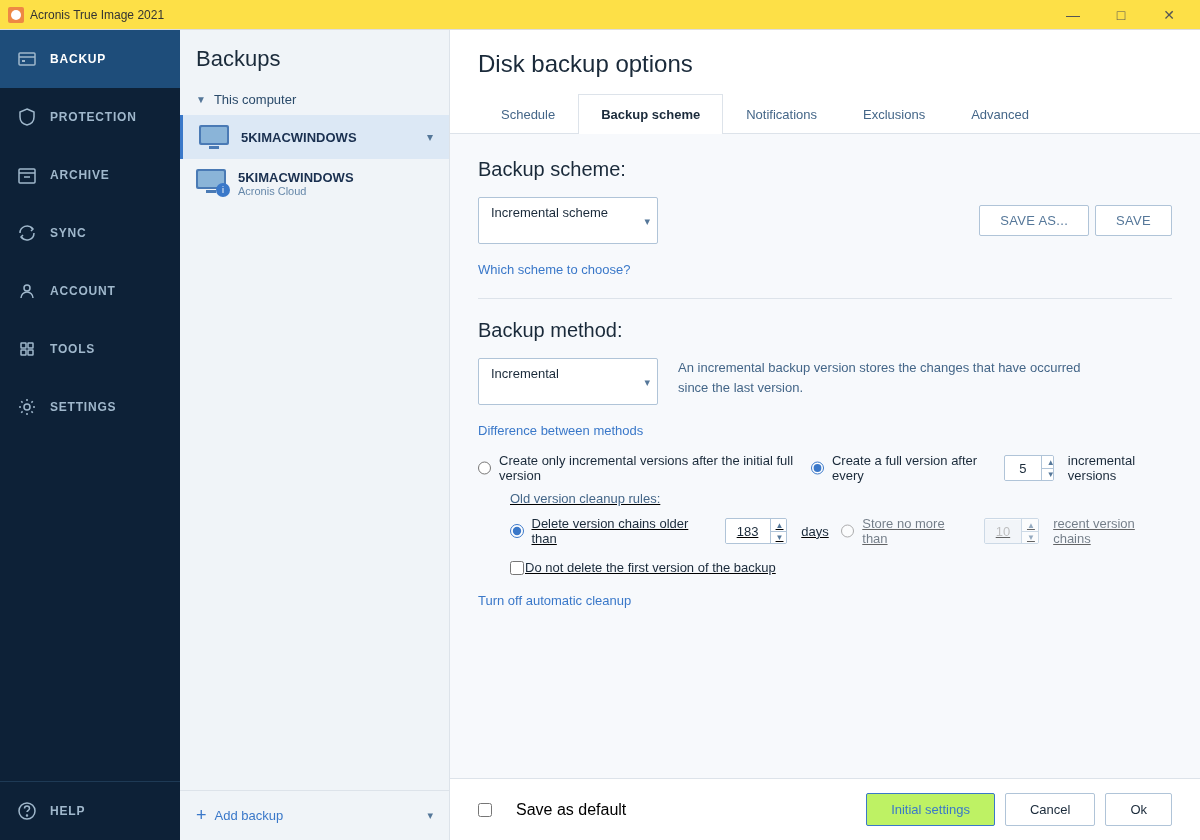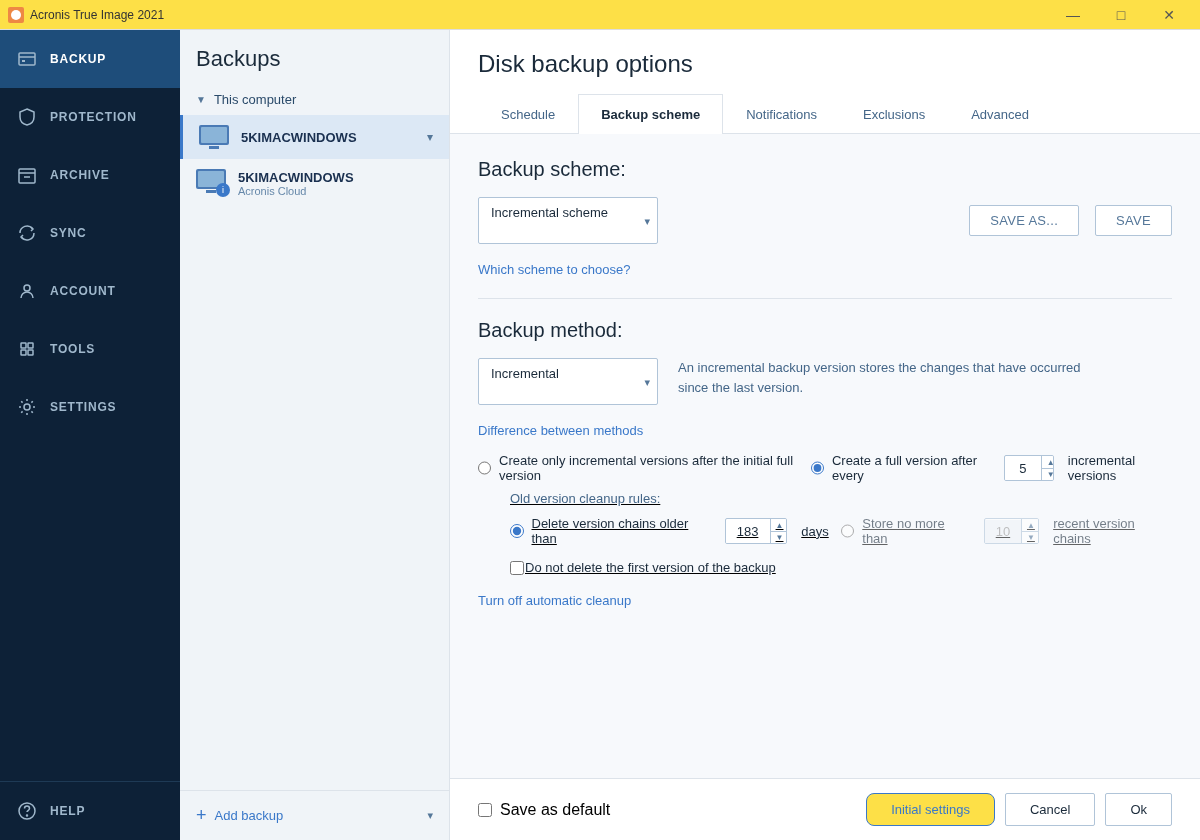--- a/index.html
+++ b/index.html
@@ -328,31 +328,31 @@
 
     
     .main-footer {
       padding: 14px 28px;
       border-top: 1px solid #dde3ea;
       display: flex;
       align-items: center;
       justify-content: space-between;
       background: white;
     }
-    .footer-left { display: flex; align-items: center; gap: 8px; }
+    .footer-left { display: flex; align-items: center; gap: 24px; }
     .footer-right { display: flex; gap: 10px; }
 
     .btn-initial {
       padding: 8px 24px;
       border: 1px solid #3a78c9;
-      background: #fde047;
+      background: #bef264;
       color: #3a78c9;
       font-size: 13px;
       cursor: pointer;
-      border-radius: 8px;
+      border-radius: 2px;
     }
 
     .btn-cancel {
       padding: 8px 24px;
       border: 1px solid #b0c4d8;
       background: white;
       color: #1a2a3a;
       font-size: 13px;
       cursor: pointer;
       border-radius: 2px;
@@ -556,21 +556,21 @@
 
         <div class="scheme-row">
           <div class="select-wrapper">
             <select class="select-control">
               <option>Incremental scheme</option>
               <option>Full scheme</option>
               <option>Custom scheme</option>
             </select>
             <span class="select-arrow">▾</span>
           </div>
-          <div style="margin-left:auto; display:flex; gap:16px;">
+          <div style="margin-left:auto; display:flex; gap:6px;">
             <button class="btn-save-as">SAVE AS...</button>
             <button class="btn-save">SAVE</button>
           </div>
         </div>
 
         <div style="margin-bottom:20px;">
           <a class="link">Which scheme to choose?</a>
         </div>
 
         <div class="divider"></div>

